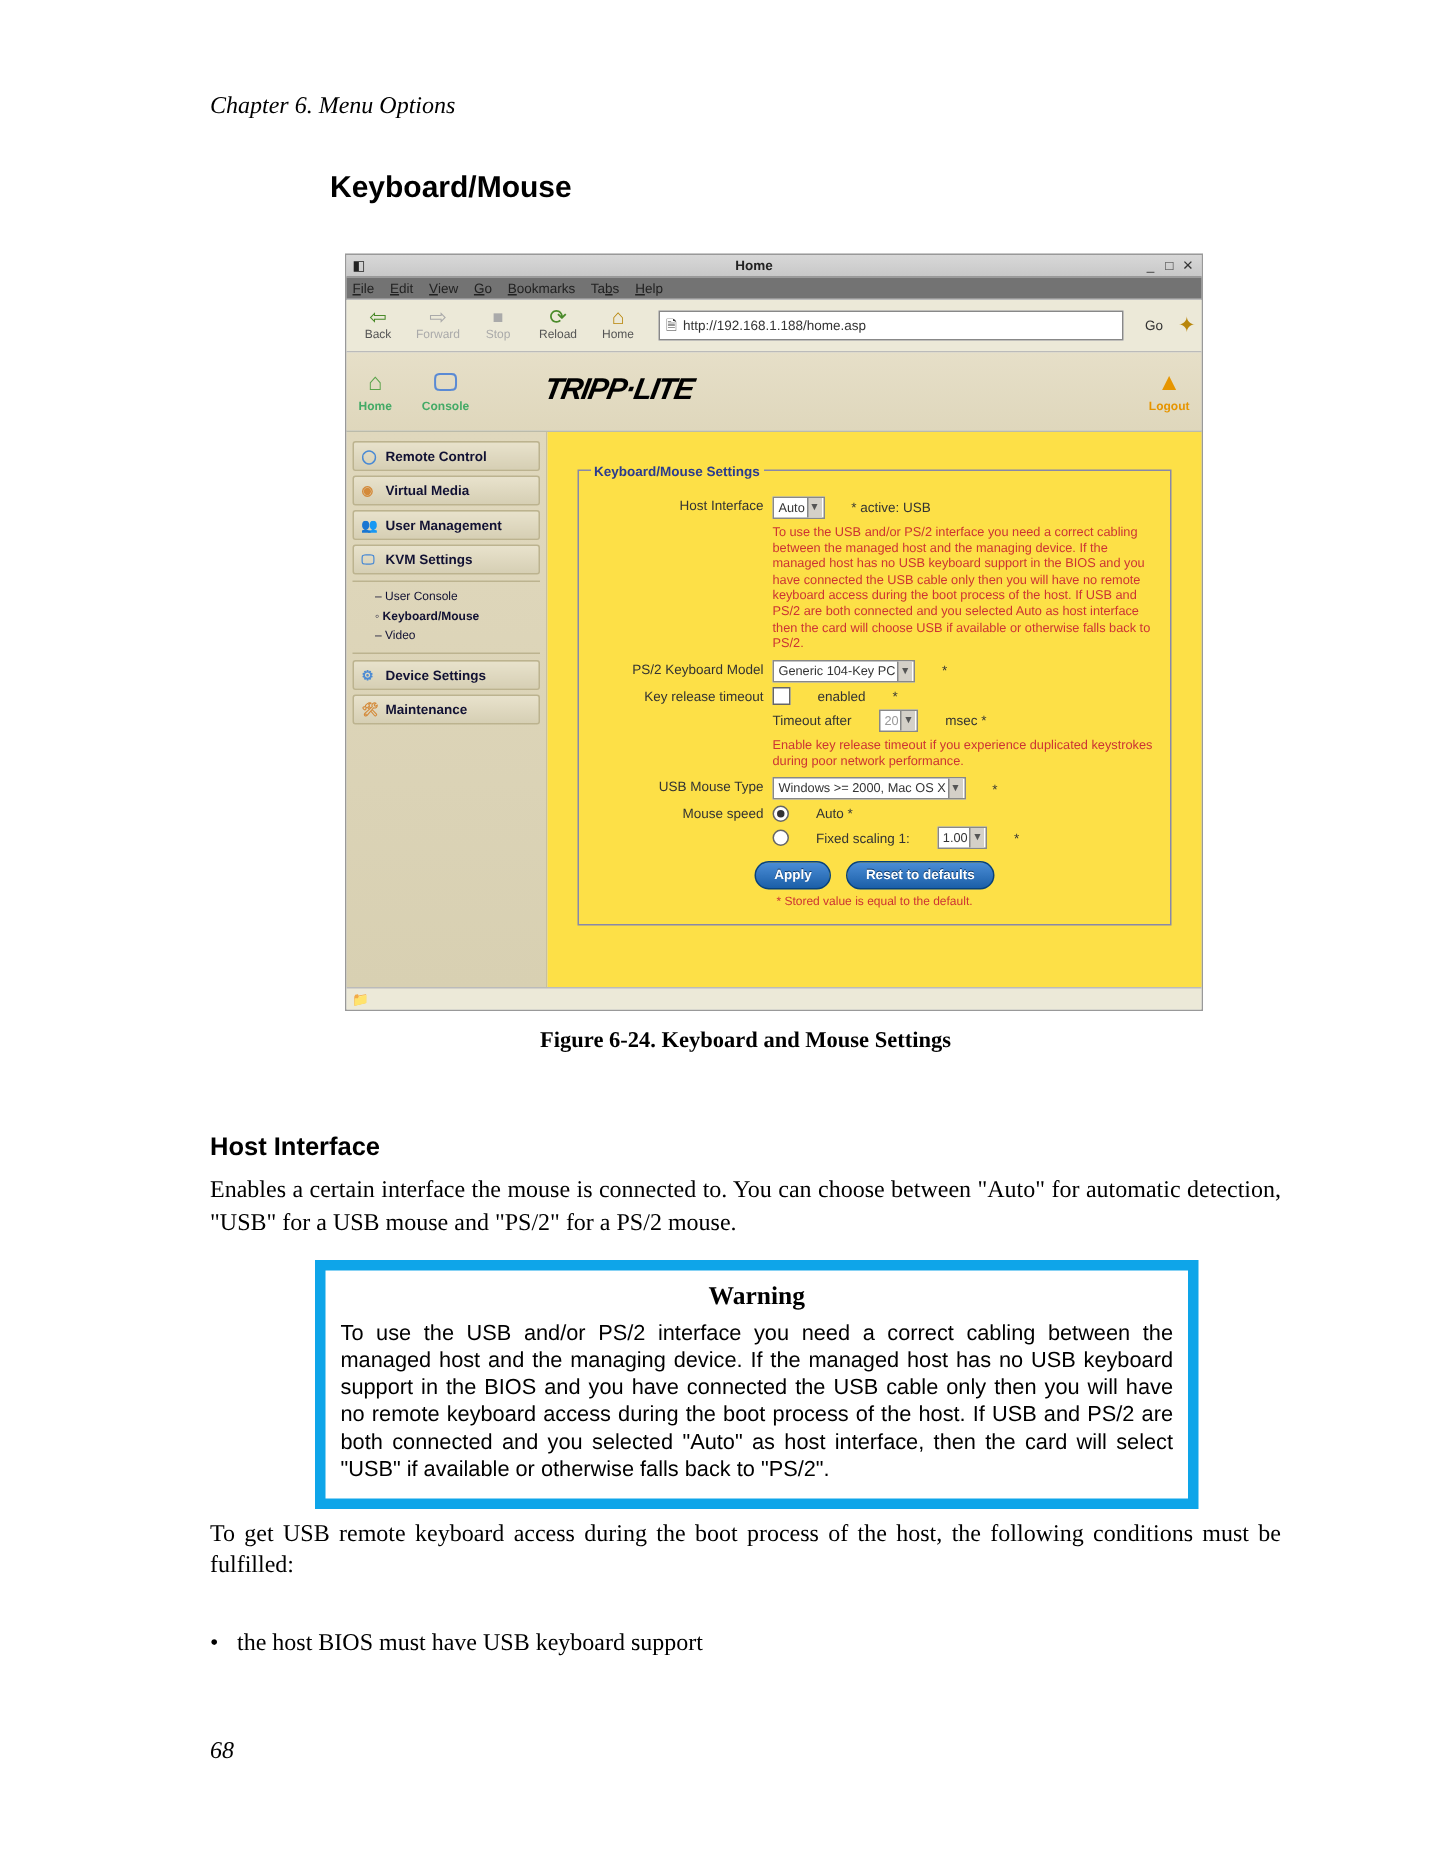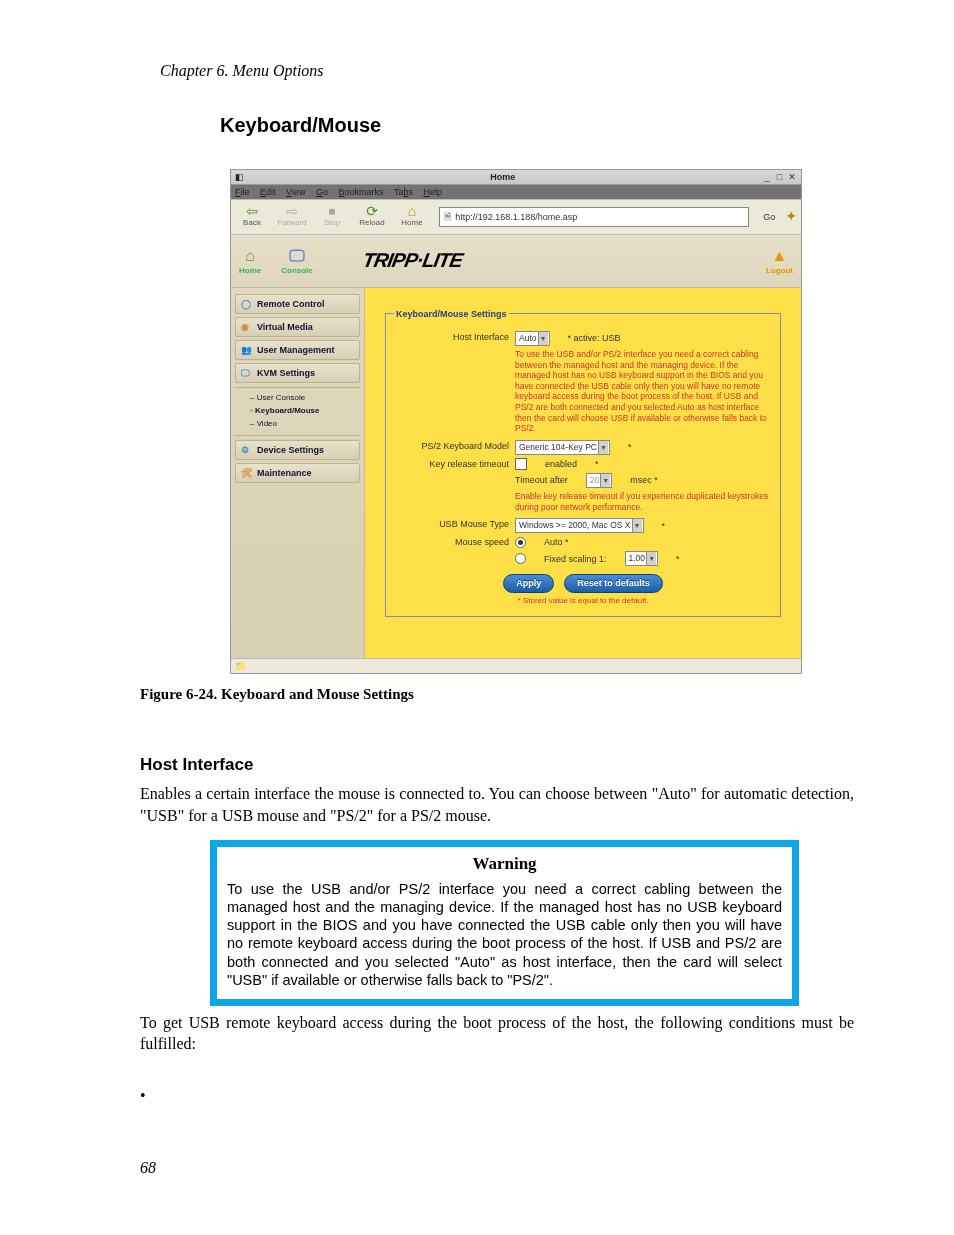--- a/index.html
+++ b/index.html
@@ -12,21 +12,20 @@
   }
   .page {
     padding: 60px 100px 40px 140px;
     font-size: 16px;
     line-height: 1.35;
   }
   .chapter-header {
     font-style: italic;
     font-size: 16px;
     margin-bottom: 30px;
-    margin-left: 20px;
   }
   .section-title {
     font-family: Arial, Helvetica, sans-serif;
     font-weight: bold;
     font-size: 20px;
     margin: 0 0 30px 80px;
   }
   .screenshot-wrap {
     margin: 0 0 10px 90px;
   }
@@ -125,21 +124,21 @@
     border-radius:10px;
     border:1px solid #08427a;
     background: linear-gradient(#4b8dd6,#1b5fa8);
     text-shadow:0 -1px 0 #083060;
     text-align:center;
   }
   .btn-row { text-align:center; margin-top:8px; }
   .stored-note { text-align:center; font-size:8px; color:#c33; margin-top:3px; }
   .status-bar { height:14px; background:#ece9d8; border-top:1px solid #bbb; font-size:9px; padding:0 4px; display:flex; align-items:center; }
   .figure-caption {
-    text-align:left; font-weight:bold; font-size:15px; margin:8px 0 50px 0;
+    text-align:center; font-weight:bold; font-size:15px; margin:8px 0 50px 0;
   }
   .subheading {
     font-family: Arial, Helvetica, sans-serif;
     font-weight:bold; font-size:17px; margin:0 0 6px 0;
   }
   .body-text { margin:0 0 14px 0; text-align:justify; }
   .warn-box {
     margin: 14px 55px 6px 70px;
     border:7px solid #0ea5e9;
     padding:6px 10px 10px 10px;
@@ -358,17 +357,18 @@
   <div class="warn-box">
     <div class="wt">Warning</div>
     <div class="wb">To use the USB and/or PS/2 interface you need a correct cabling between the managed host and the managing device. If the managed host has no USB keyboard support in the BIOS and you have connected the USB cable only then you will have no remote keyboard access during the boot process of the host. If USB and PS/2 are both connected and you selected "Auto" as host interface, then the card will select "USB" if available or otherwise falls back to "PS/2".</div>
   </div>
 
   <p class="body-text">To get USB remote keyboard access during the boot process of the host, the following conditions must be fulfilled:</p>
 
   <div class="bullet">
     <div class="bullet-row">
       <div class="dot">•</div>
+      <div>the host BIOS must have USB keyboard support</div>
     </div>
   </div>
 
   <div class="pageno">68</div>
 </div>
 
 </body></html>

